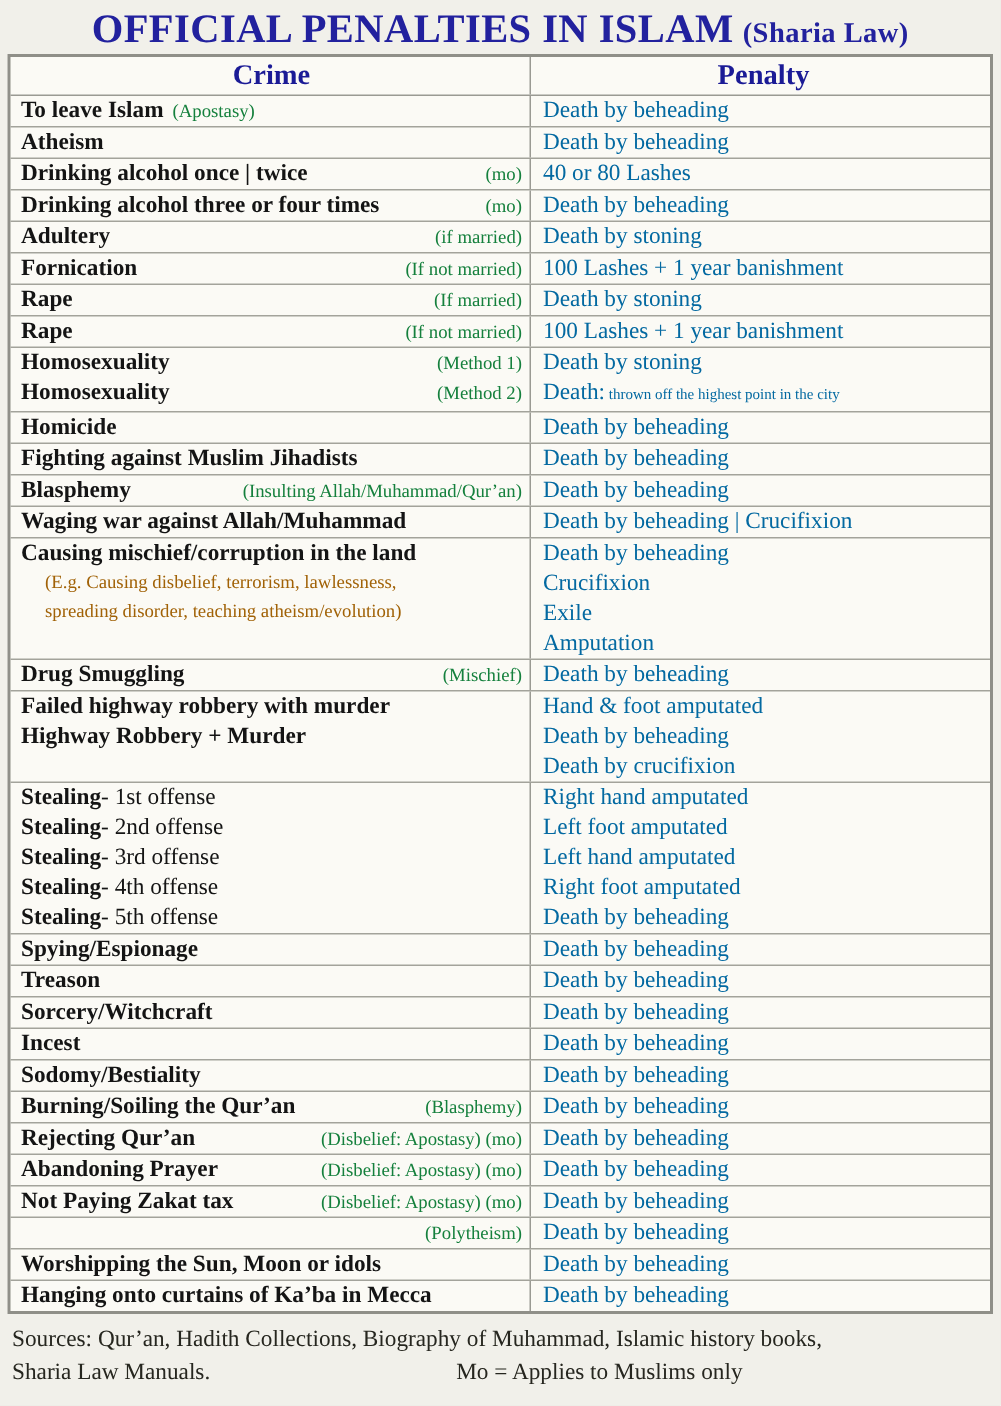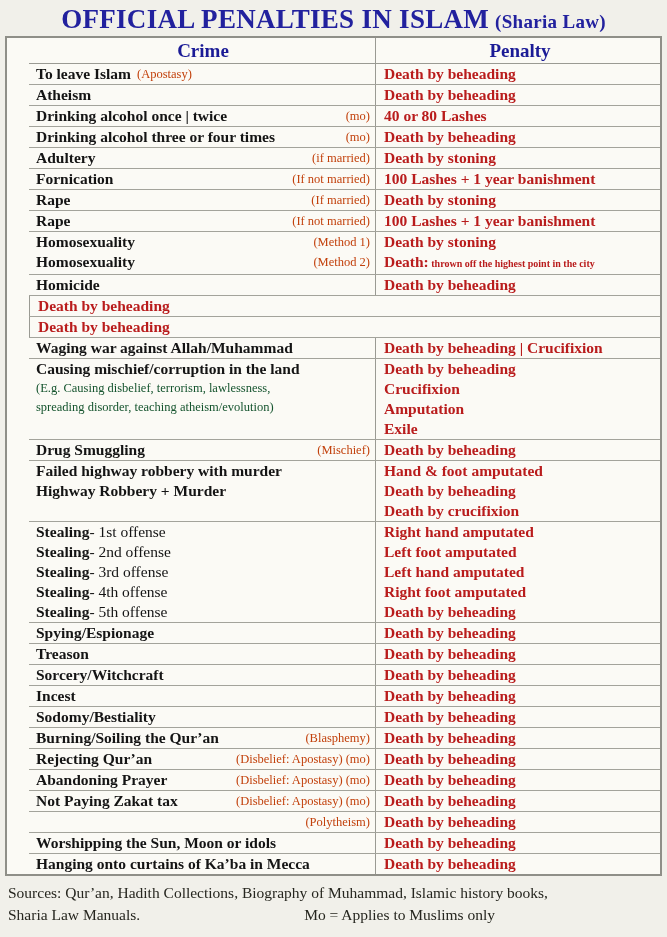--- a/index.html
+++ b/index.html
@@ -6,44 +6,44 @@
   .page{
     width:667px;height:937px;background:#f1f0ea;overflow:hidden;
     font-family:"Liberation Serif","DejaVu Serif",serif;box-sizing:border-box;
   }
   .title{
     text-align:center;padding-top:4px;height:32px;line-height:30px;
     color:#22219e;font-weight:bold;font-size:27px;letter-spacing:.3px;white-space:nowrap;
   }
   .title-sub{font-size:19px;margin-left:6px;}
   .ptable{
-    margin:0 5px;border:2px solid #8f8f88;background:#fbfaf5;padding-left:22px;
+    margin:0 5px;border:2px solid #8f8f88;background:#fbfaf5;
   }
   .thead{display:flex;border-bottom:1px solid #9a9a93;}
   .th{
     text-align:center;color:#1b1b96;font-weight:bold;font-size:19px;line-height:25px;
   }
   .cell{box-sizing:border-box;}
   .crime-col{width:346px;padding:0 5px 0 7px;}
   .penalty-col{flex:1;border-left:1px solid #9a9a93;padding:0 4px 0 8px;}
   .row{display:flex;}
   .row + .row{border-top:1px solid #a3a39b;}
   .crime-line{
     display:flex;align-items:flex-start;line-height:20px;
     font-size:15.5px;font-weight:bold;color:#141414;white-space:nowrap;
   }
   .crime-rest{font-weight:normal;}
-  .note{font-weight:normal;font-size:12.5px;color:#c2410c;}
+  .note{font-weight:normal;font-size:12.5px;color:#15803d;}
   .note-inline{margin-left:6px;}
   .note-right{margin-left:auto;padding-left:4px;}
   .subnote{
-    font-weight:normal;font-size:12.5px;line-height:19px;color:#14532d;white-space:nowrap;
+    font-weight:normal;font-size:12.5px;line-height:19px;color:#a16207;white-space:nowrap;margin-left:16px;
   }
   .penalty-line{
-    line-height:20px;font-size:15.5px;font-weight:bold;color:#b91c1c;white-space:nowrap;
+    line-height:20px;font-size:15.5px;font-weight:normal;color:#0369a1;white-space:nowrap;
   }
   .penalty-small{font-size:10px;}
   .footer{
     padding:6px 8px 0 8px;font-size:15.5px;line-height:22px;color:#26261f;
   }
   .footer-line2{display:flex;}
   .mo-note{margin:0 auto;}
 </style>
 </head>
 <body>
@@ -167,25 +167,36 @@
           <div class="cell crime-col">
             <div class="crime-line">
               <span>Homicide</span>
             </div>
           </div>
           <div class="cell penalty-col">
             <div class="penalty-line">Death by beheading</div>
           </div>
         </div>
         <div class="row">
-          <div class="cell penalty-col">
-            <div class="penalty-line">Death by beheading</div>
-          </div>
-        </div>
-        <div class="row">
+          <div class="cell crime-col">
+            <div class="crime-line">
+              <span>Fighting against Muslim Jihadists</span>
+            </div>
+          </div>
+          <div class="cell penalty-col">
+            <div class="penalty-line">Death by beheading</div>
+          </div>
+        </div>
+        <div class="row">
+          <div class="cell crime-col">
+            <div class="crime-line">
+              <span>Blasphemy</span>
+              <span class="note note-right">(Insulting Allah/Muhammad/Qur’an)</span>
+            </div>
+          </div>
           <div class="cell penalty-col">
             <div class="penalty-line">Death by beheading</div>
           </div>
         </div>
         <div class="row">
           <div class="cell crime-col">
             <div class="crime-line">
               <span>Waging war against Allah/Muhammad</span>
             </div>
           </div>
@@ -197,22 +208,22 @@
           <div class="cell crime-col">
             <div class="crime-line">
               <span>Causing mischief/corruption in the land</span>
             </div>
             <div class="subnote">(E.g. Causing disbelief, terrorism, lawlessness,</div>
             <div class="subnote">spreading disorder, teaching atheism/evolution)</div>
           </div>
           <div class="cell penalty-col">
             <div class="penalty-line">Death by beheading</div>
             <div class="penalty-line">Crucifixion</div>
+            <div class="penalty-line">Exile</div>
             <div class="penalty-line">Amputation</div>
-            <div class="penalty-line">Exile</div>
           </div>
         </div>
         <div class="row">
           <div class="cell crime-col">
             <div class="crime-line">
               <span>Drug Smuggling</span>
               <span class="note note-right">(Mischief)</span>
             </div>
           </div>
           <div class="cell penalty-col">

